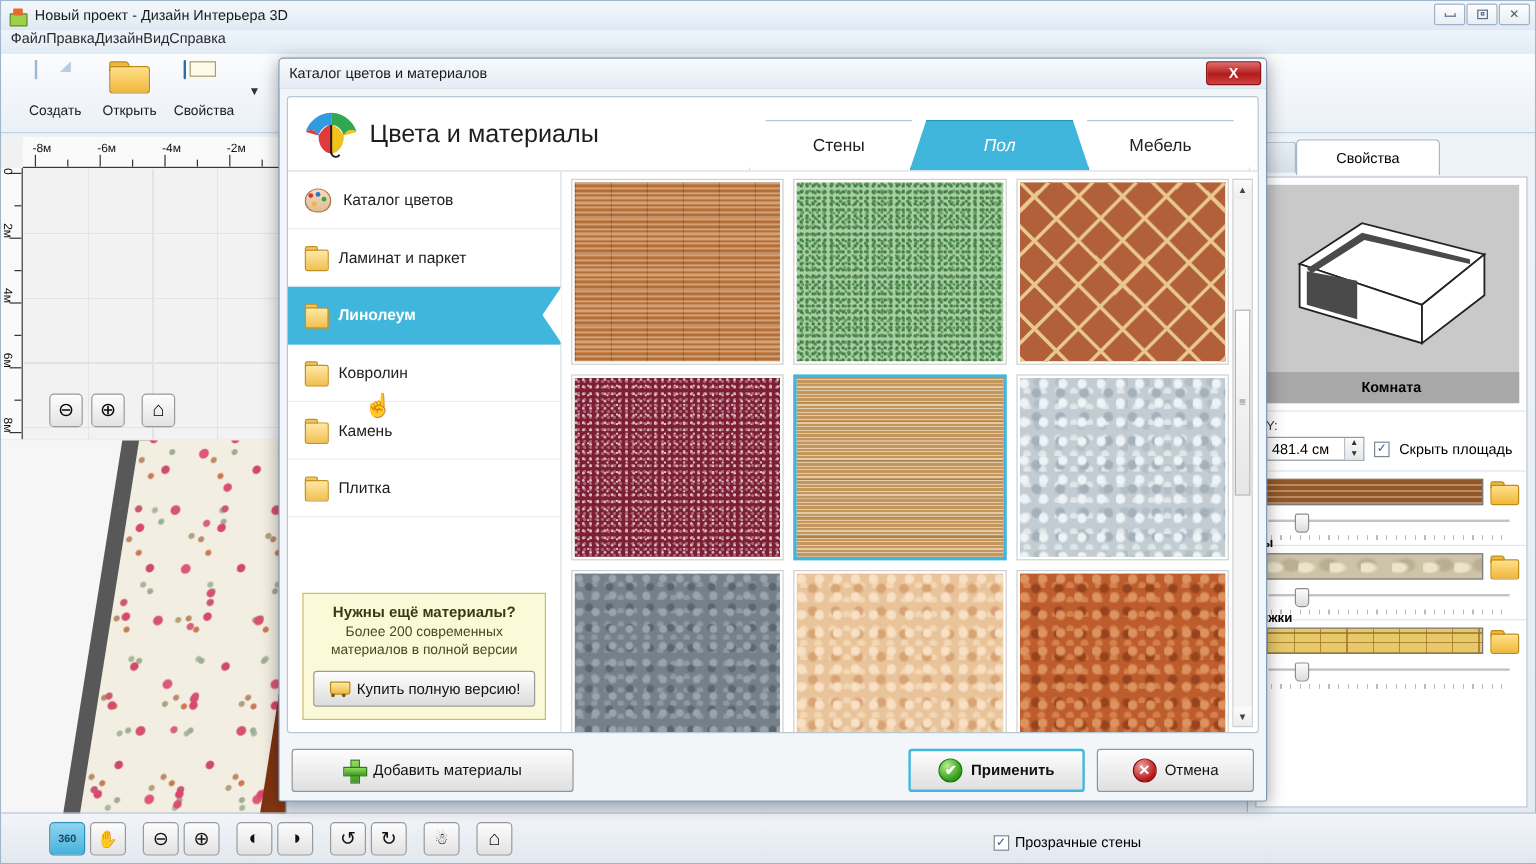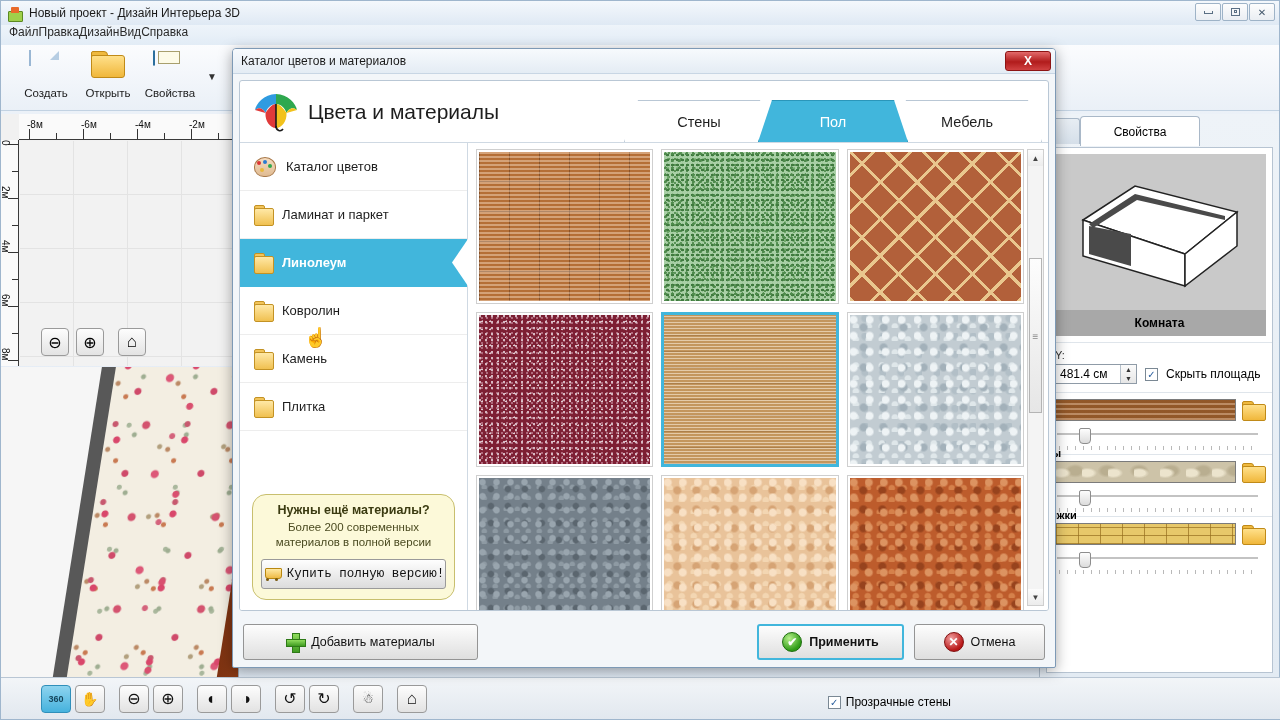--- a/index.html
+++ b/index.html
@@ -268,21 +268,21 @@
   .umbrella { width:48px; height:48px; margin:0 8px 0 12px; position:relative; flex:none; }
   #dlg-header .h-title { font-size:21px; color:#1d1d1d; }
   #dlg-tabs { position:absolute; right:14px; bottom:0; display:flex; align-items:flex-end; }
   .dtab {
     height:42px; width:150px; display:flex; align-items:center; justify-content:center;
     font-size:14.5px; color:#1f1f1f;
     background:#fff; border:1px solid #b9c7d5; border-bottom:none;
     clip-path: polygon(14px 0, calc(100% - 14px) 0, 100% 100%, 0 100%);
     margin:0 -8px;
   }
-  .dtab.active { background:#41b6dc; color:#fff; border-color:#2a96ba; z-index:2; }
+  .dtab.active { background:#41b6dc; color:#fff; border-color:#2a96ba; z-index:2;font-style:italic; }
   #dlg-main { flex:1; display:flex; overflow:hidden; }
 
   
   #dlg-side { width:228px; border-right:1px solid #cfd9e3; display:flex; flex-direction:column;
       position:relative; background:#fff; }
   .cat { height:48px; display:flex; align-items:center; gap:10px; padding-left:14px;
      border-bottom:1px solid #ededed; font-size:13px; color:#1d1d1d; position:relative; }
   .cat.active { background:#41b6dc; color:#fff; font-weight:bold; border-bottom-color:#41b6dc; }
   .cat.active::after {
     content:""; position:absolute; right:-1px; top:0; width:16px; height:100%;
@@ -295,30 +295,30 @@
     background:#d33; box-shadow:6px -1px 0 #2a7ad1, 11px 3px 0 #2fa84f, 3px 7px 0 #e8b93c;}
   .ico-folder { width:18px;height:19px;flex:none;position:relative; }
   .ico-folder::before{content:"";position:absolute;left:0;top:0;width:9px;height:4px;
     background:#f2c45a;border:1px solid #c39224;border-radius:2px 2px 0 0;}
   .ico-folder::after{content:"";position:absolute;left:0;top:3px;width:18px;height:16px;
     background:linear-gradient(#ffe8a6,#f0c050);border:1px solid #c39224;border-radius:2px;}
   #cursor-hand { position:absolute; left:64px; top:183px; font-size:19px; color:#333;
       pointer-events:none; }
   #promo {
     position:absolute; left:12px; right:12px; bottom:10px;
-    background:#fcf9d9; border:1px solid #c8bf6e; border-radius:14px;
+    background:#fcf9d9; border:1px solid #c8bf6e; border-radius:0;
     padding:8px 8px 10px; text-align:center;
   }
   #promo .p1 { font-weight:bold; font-size:12.5px; color:#3a3a10; margin-bottom:3px; }
   #promo .p2 { font-size:11.5px; color:#4a4a20; line-height:1.35; }
   #promo .buy {
     margin-top:8px; height:30px; border-radius:3px;
     background:linear-gradient(#fefefe,#dcdcdc); border:1px solid #9a9a9a;
     display:flex; align-items:center; justify-content:center; gap:6px;
-    font-size:12.5px; color:#111;font-family:Liberation Mono, monospace;
+    font-size:12.5px; color:#111;
   }
   .ico-cart { width:18px;height:14px;position:relative;flex:none; }
   .ico-cart::before{content:"";position:absolute;left:2px;top:1px;width:15px;height:9px;
     background:linear-gradient(#ffe9a3,#eeba45);border:1px solid #b8870f;border-radius:1px 1px 3px 3px;}
   .ico-cart::after{content:"";position:absolute;left:3px;bottom:0;width:3px;height:3px;border-radius:50%;
     background:#7a5a10; box-shadow:9px 0 0 #7a5a10;}
 
   
   #grid-wrap { flex:1; position:relative; background:#fff; overflow:hidden; }
   #grid { position:absolute; left:8px; top:6px; right:24px; bottom:4px;

